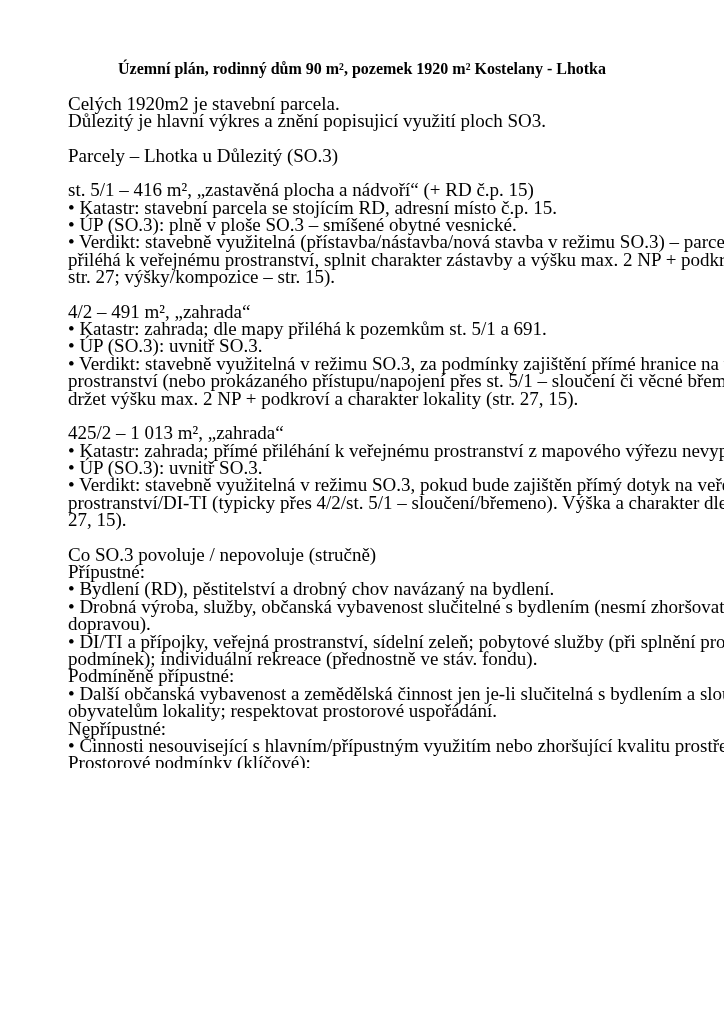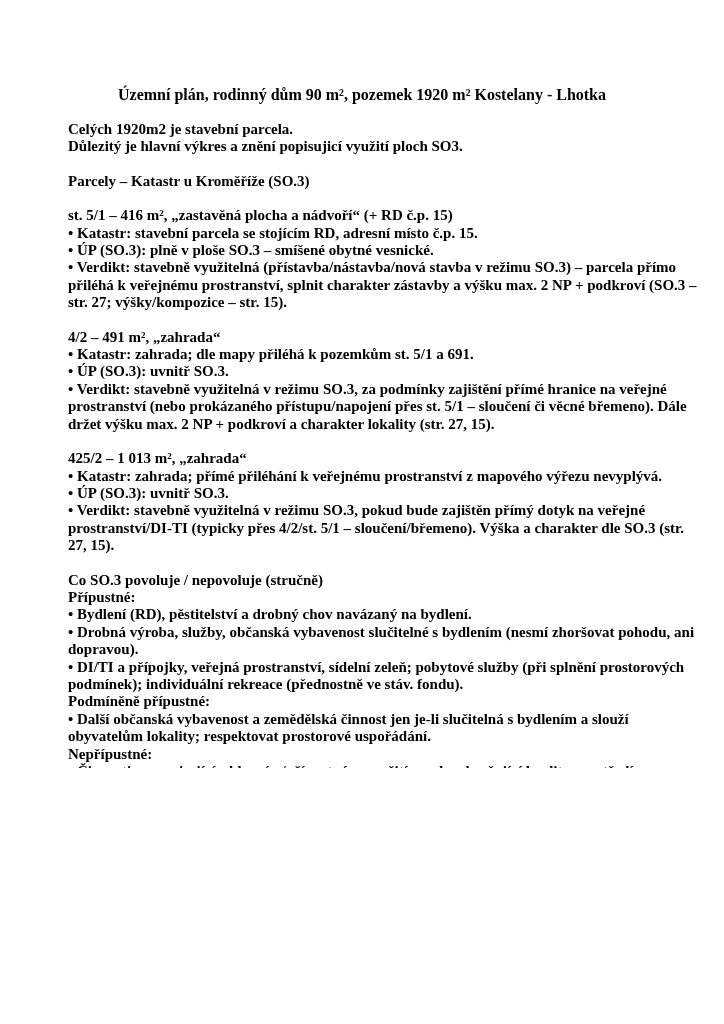--- a/index.html
+++ b/index.html
@@ -10,51 +10,50 @@
   body {
     width: 724px;
     height: 1024px;
     color: #000000;
     font-family: "Liberation Serif", "DejaVu Serif", serif;
   }
   .page {
     box-sizing: border-box;
     width: 724px;
     height: 768px;
-    padding: 86px 40px 30px 68px;
+    padding: 60px 40px 30px 68px;
     overflow: hidden;
     background: #ffffff;
   }
   .doc-title {
     font-size: 16px;
     line-height: 18px;
     font-weight: bold;
     text-align: center;
     margin: 0 28px 17px 0;
     white-space: pre;
   }
   .para {
-    font-size: 15px;
+    font-size: 19px;
     line-height: 17.4px;
     margin: 0 0 17px 0;
     white-space: pre;   
-    font-weight: bold;
   }
 </style>
 </head>
 <body>
 
 <div class="page">
   <h1 class="doc-title">Územní plán, rodinný dům 90 m², pozemek 1920 m² Kostelany - Lhotka</h1>
 
   <p class="para">Celých 1920m2 je stavební parcela.
 Důlezitý je hlavní výkres a znění popisujicí využití ploch SO3.</p>
 
 
-  <p class="para">Parcely – Katastr u Kroměříže (SO.3)</p>
+  <p class="para">Parcely – Lhotka u Důlezitý (SO.3)</p>
 
   <p class="para">st. 5/1 – 416 m², „zastavěná plocha a nádvoří“ (+ RD č.p. 15)
 • Katastr: stavební parcela se stojícím RD, adresní místo č.p. 15.
 • ÚP (SO.3): plně v ploše SO.3 – smíšené obytné vesnické.
 • Verdikt: stavebně využitelná (přístavba/nástavba/nová stavba v režimu SO.3) – parcela přímo
 přiléhá k veřejnému prostranství, splnit charakter zástavby a výšku max. 2 NP + podkroví (SO.3 –
 str. 27; výšky/kompozice – str. 15).</p>
 
   <p class="para">4/2 – 491 m², „zahrada“
 • Katastr: zahrada; dle mapy přiléhá k pozemkům st. 5/1 a 691.

